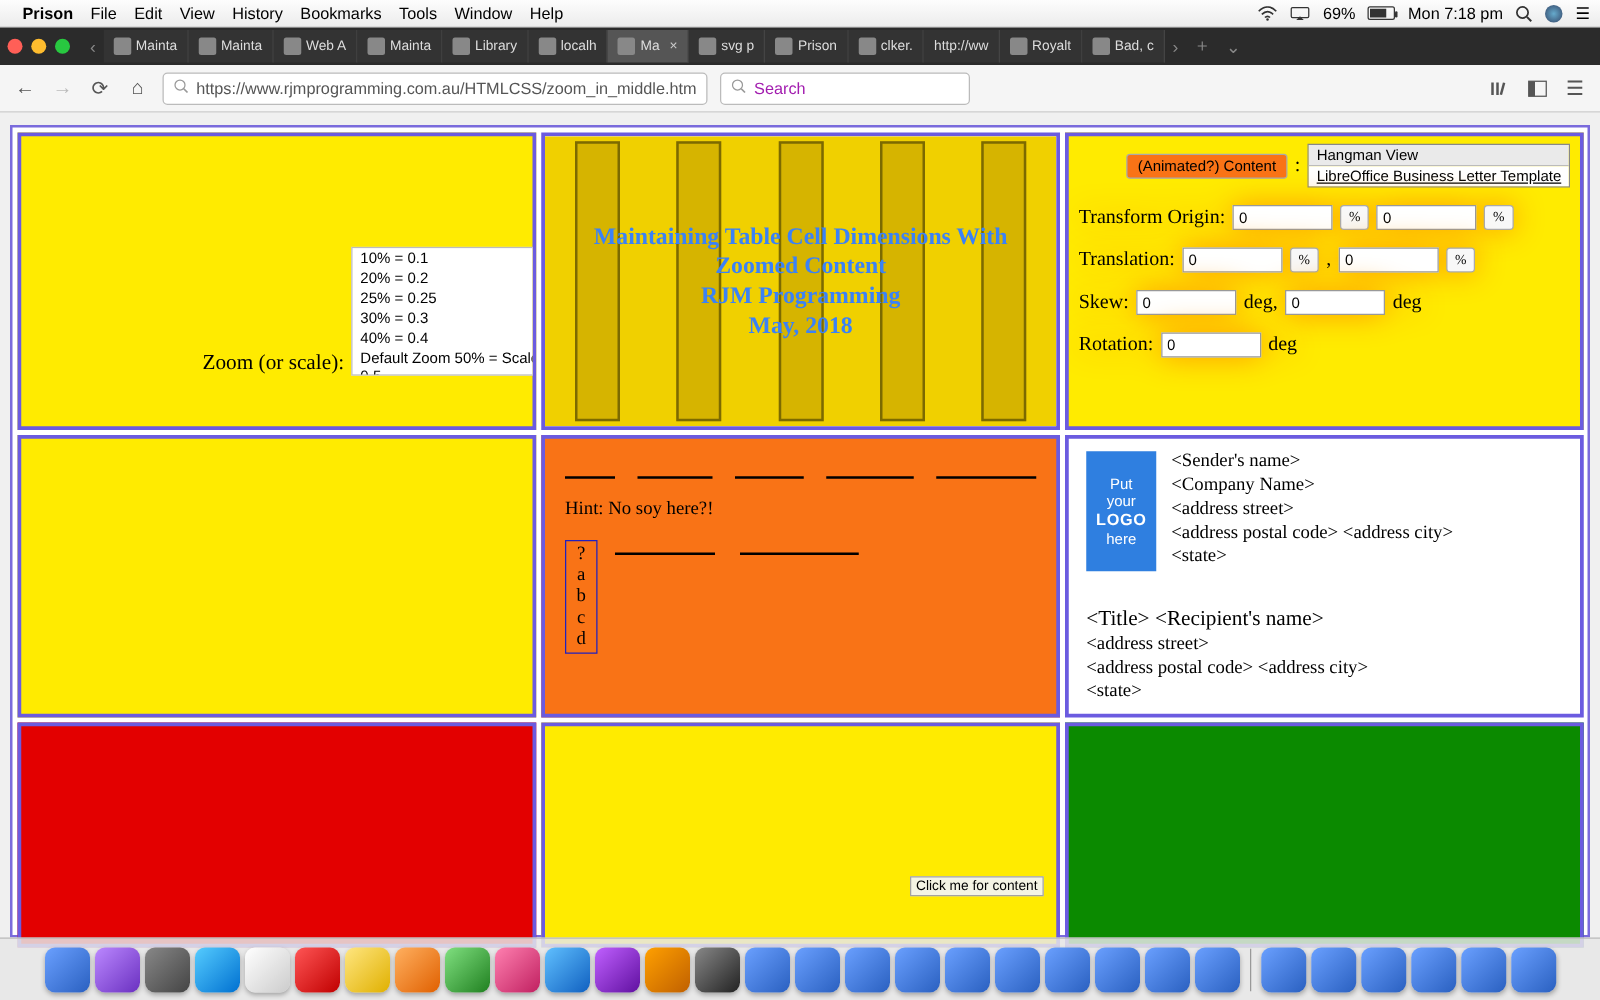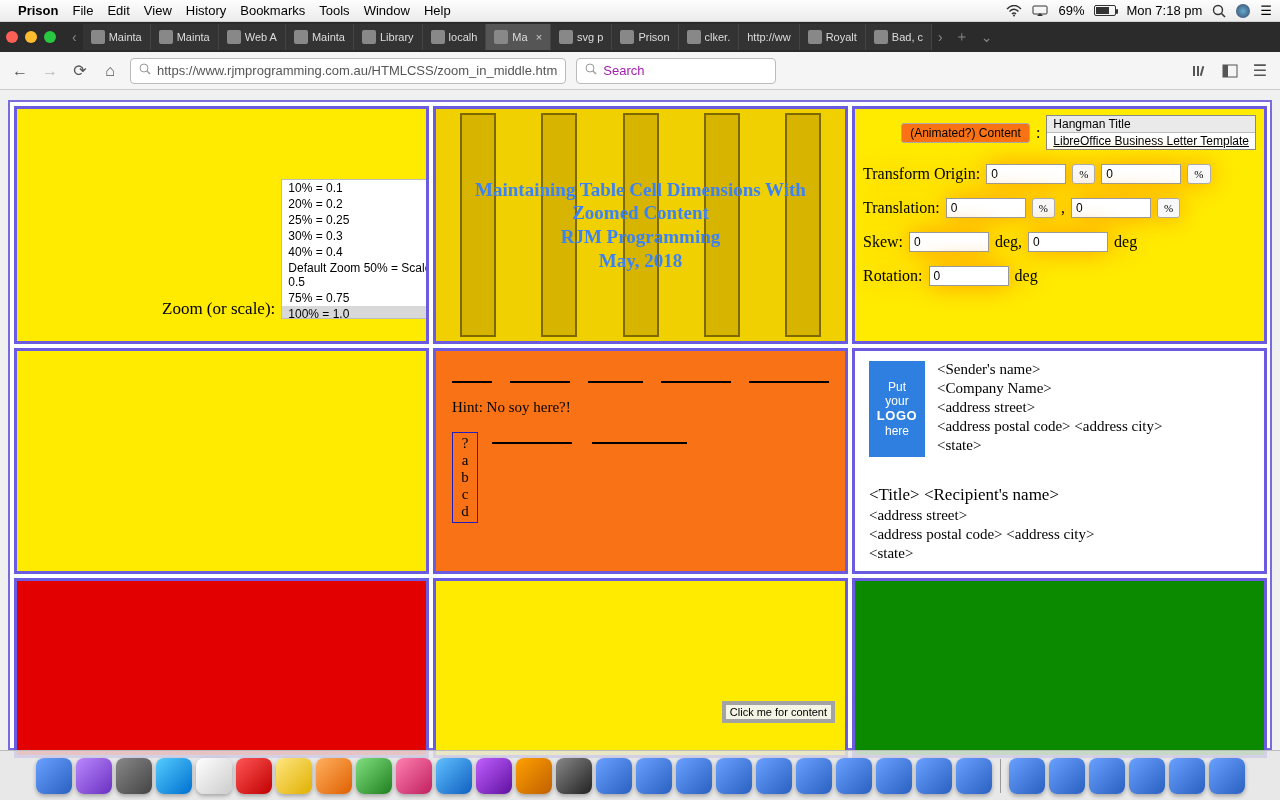--- a/index.html
+++ b/index.html
@@ -94,21 +94,21 @@
     position:relative;
     overflow:hidden;
   }
   .cell-yellow { background:#ffeb00; }
   .cell-white { background:#fff; }
   .cell-red { background:#e30000; }
   .cell-green { background:#0b8a00; }
   .c1-wrap { position:absolute; top:140px; left:145px; transform:translateY(-50%); }
   .c1-inner { display:flex; align-items:flex-end; gap:6px; }
   .zoom-select {
-    width:165px; height:140px; border:1px solid #bcbcbc; background:#fff;
+    width:165px; height:103px; border:1px solid #bcbcbc; background:#fff;
     font-size:12px; overflow:hidden;
   }
   .zoom-select .opt { padding:1px 6px; }
   .zoom-select .opt.sel { background:#d8d8d8; }
   .c1-label { font-size:17px; font-family:"Times New Roman",serif; white-space:nowrap; }
 
   
   .c2-bg {
     position:absolute; inset:0;
     background: linear-gradient(#f0d000,#f0d000);
@@ -160,21 +160,21 @@
     display:flex; flex-direction:column; align-items:center; justify-content:center;
     font-size:12px; line-height:1.2; margin-right:12px; font-family:-apple-system,Arial,sans-serif;
   }
   .c6 .logo .big { font-weight:bold; font-size:13px; letter-spacing:0.5px; }
   .c6 .line { margin-bottom:2px; }
   .c6 .gap { clear:both; height:28px; }
 
   
   .c8-btn {
     position:absolute; right:10px; top:120px;
-    background:#f4f4e4; border:4px solid #a3a3a3; font-size:11px; padding:1px 4px;
+    background:#f4f4e4; border:1px solid #a3a3a3; font-size:11px; padding:1px 4px;
     font-family:-apple-system,Arial,sans-serif;
   }
 
   
   .dock {
     position:absolute; left:0; right:0; bottom:0; height:50px;
     background:rgba(230,230,230,0.85);
     border-top:1px solid #bbb;
     display:flex; align-items:center; justify-content:center; gap:4px;
     padding:0 30px;
@@ -387,21 +387,21 @@
           <div>May, 2018</div>
         </div>
       </div>
     </div>
 
     <div class="cell cell-yellow c3">
       <div class="row" style="justify-content:flex-end;">
         <button class="content-btn">(Animated?) Content</button>
         <span>:</span>
         <div class="select-stack">
-          <div class="srow">Hangman Title</div>
+          <div class="srow">Hangman View</div>
           <div class="srow">LibreOffice Business Letter Template</div>
         </div>
       </div>
       <div class="row glow">
         <span>Transform Origin:</span>
         <input class="num" value="0" style="">
         <span class="chip">%</span>
         <input class="num" value="0" style="">
         <span class="chip">%</span>
       </div>

